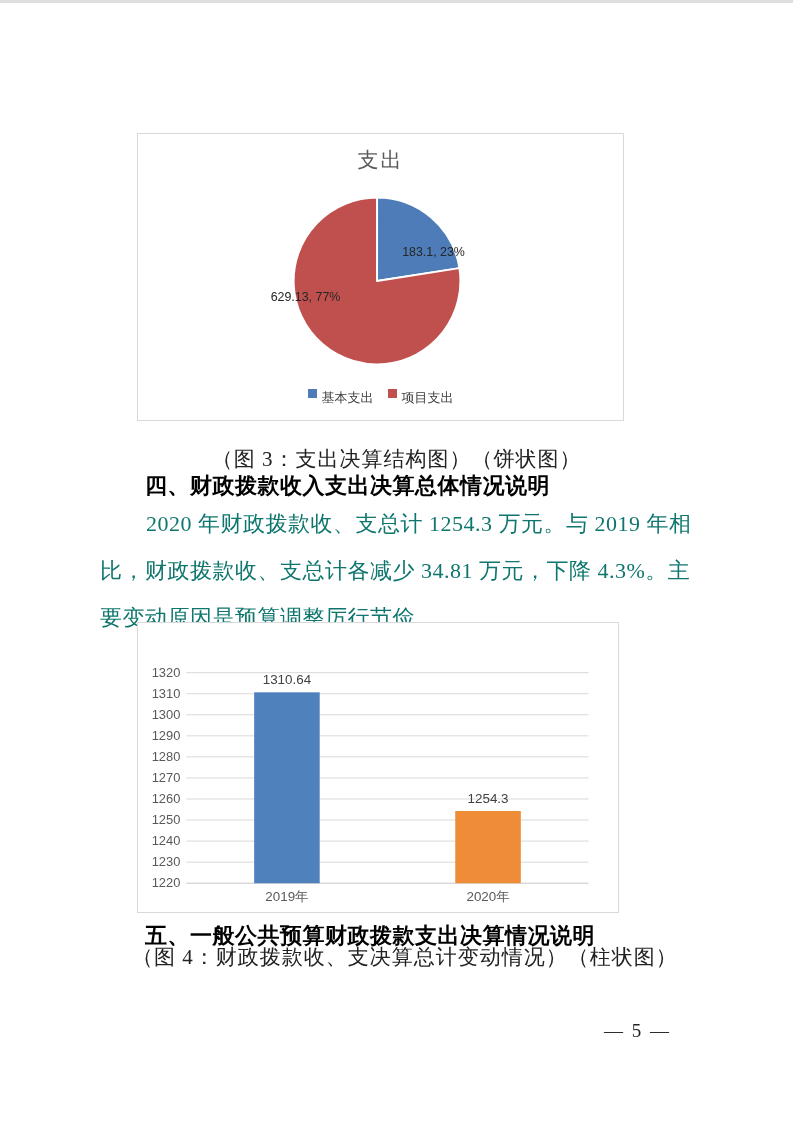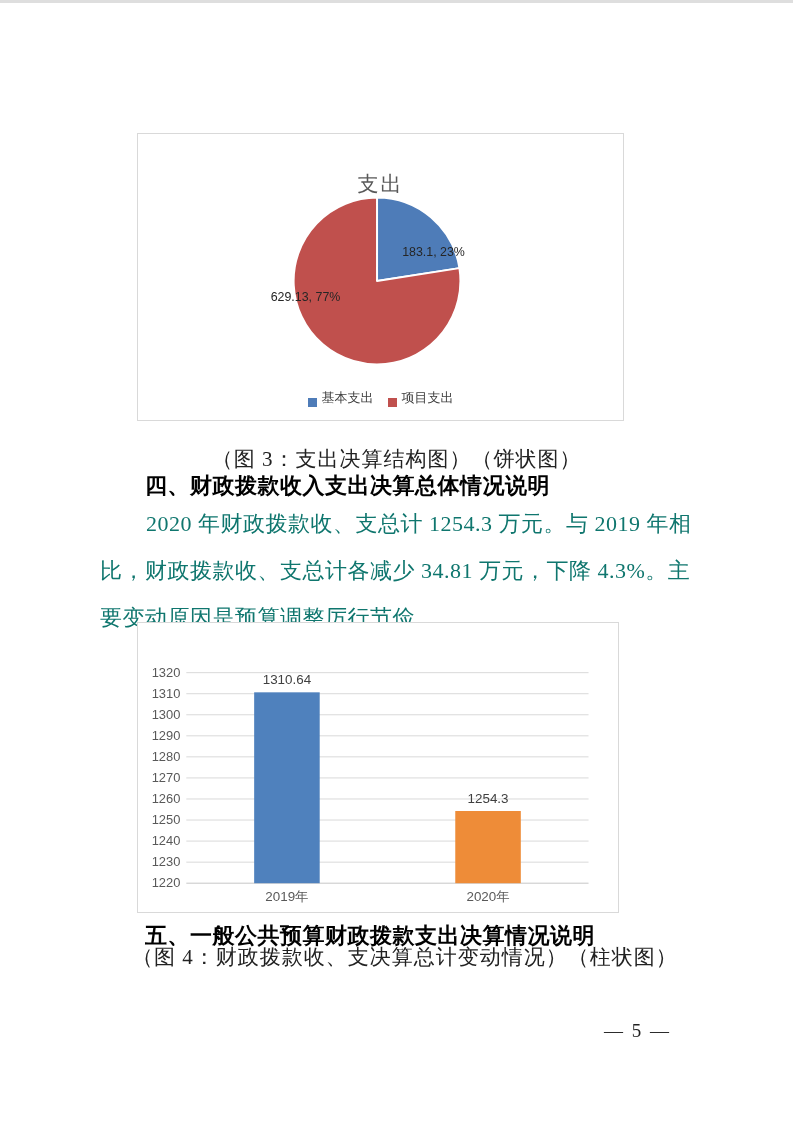--- a/index.html
+++ b/index.html
@@ -3,26 +3,26 @@
 <meta charset="utf-8">
 <style>
   html,body{margin:0;padding:0;background:#fff;}
   .page{position:relative;width:793px;height:1122px;background:#ffffff;overflow:hidden;
         font-family:"Liberation Serif",serif;color:#1a1a1a;}
   .top-strip{position:absolute;left:0;top:0;width:793px;height:3px;background:#dedede;}
   .chart-box{position:absolute;background:#fff;border:1px solid #d9d9d9;box-sizing:border-box;}
   .pie-box{left:137px;top:133px;width:487px;height:288px;}
   .bar-box{left:137px;top:622px;width:482px;height:291px;}
   .chart-title{position:absolute;left:0;top:12px;width:100%;text-align:center;
-        font-family:"Liberation Serif",serif;font-size:21px;color:#595959;letter-spacing:2px;margin-top:24px;}
+        font-family:"Liberation Serif",serif;font-size:21px;color:#595959;letter-spacing:2px;}
   .chart-svg{position:absolute;left:0;top:0;width:100%;height:100%;}
   .legend{position:absolute;left:0;top:388px;width:100%;display:flex;justify-content:center;
         gap:14px;font-family:"Liberation Sans",sans-serif;font-size:13px;color:#404040;}
   .pie-box .legend{top:255px;}
-  .legend-item{display:flex;align-items:flex-end;gap:5px;}
+  .legend-item{display:flex;align-items:flex-start;gap:5px;}
   .swatch{width:9px;height:9px;display:inline-block;}
   .caption{position:absolute;left:100px;width:593px;text-align:center;font-size:21px;
         color:#222;letter-spacing:1px;white-space:nowrap;margin-top:10px;}
   .caption.fig3{top:435px;}
   .caption.fig4{top:933px;text-align:left;padding-left:32px;box-sizing:border-box;}
   .heading{position:absolute;left:145px;width:548px;font-family:Liberation Sans, sans-serif;
         font-weight:bold;font-size:22px;color:#000;letter-spacing:0.5px;white-space:nowrap;}
   .heading.h4{top:471px;}
   .heading.h5{top:921px;}
   .para{position:absolute;left:100px;top:500px;width:585px;font-size:22px;color:#0f766e;}

